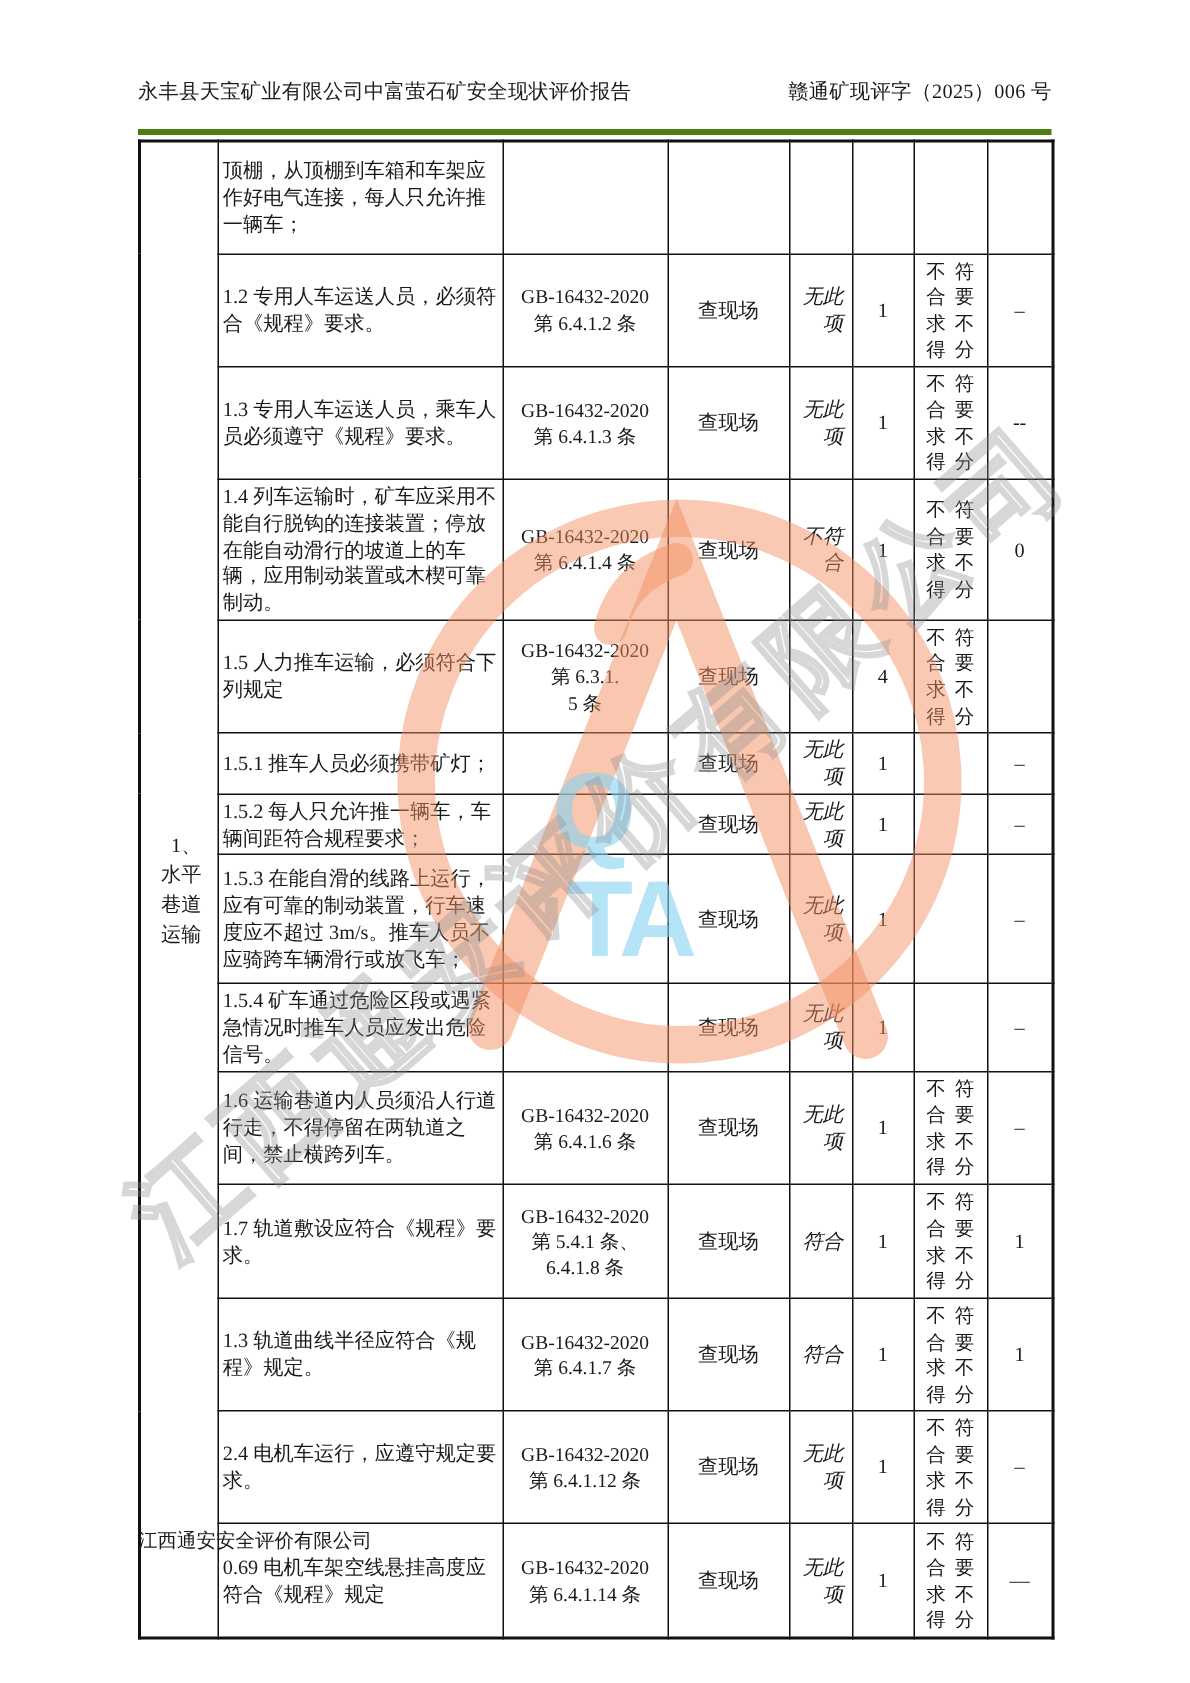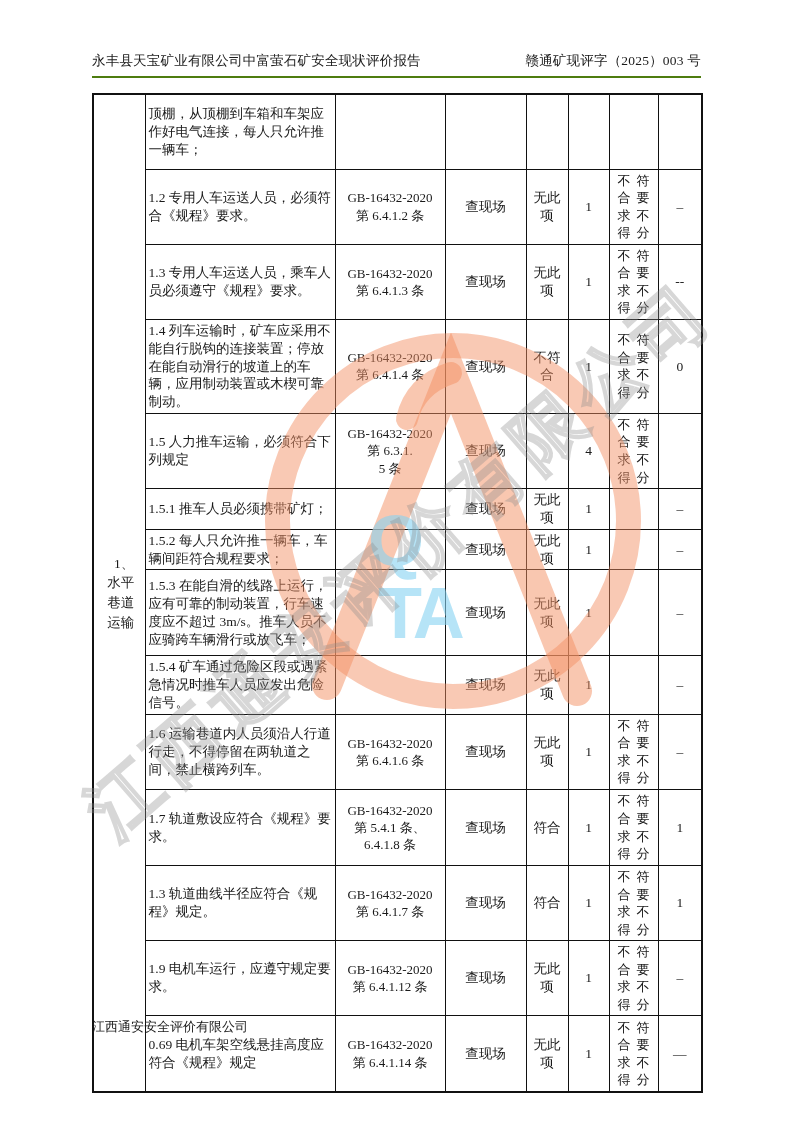--- a/index.html
+++ b/index.html
@@ -9,39 +9,39 @@
     position:relative;
     font-family:"Liberation Serif","DejaVu Serif",serif;
     color:#1a1a1a;
     overflow:hidden;
   }
   
   .page-header {
     position:absolute; left:92px; top:52px; width:609px;
     display:flex; justify-content:space-between; align-items:flex-end;
     font-size:13.5px; letter-spacing:0.2px;
-    padding-bottom:6px;
-    border-bottom:2px solid #4d7c0f;
+    padding-bottom:16px;
+    border-bottom:4px solid #4d7c0f;
   }
   
   table.eval {
     position:absolute; left:92px; top:93px;
     width:609px; border-collapse:collapse; table-layout:fixed;
     border:2px solid #111;
     font-size:13.5px; line-height:1.32;
   }
   table.eval td { border:1px solid #111; vertical-align:middle; padding:2px 3px; }
   col.cA{width:52px} col.cB{width:190px} col.cC{width:110px} col.cD{width:81px}
   col.cE{width:42px} col.cF{width:41px} col.cG{width:49px} col.cH{width:44px}
   td.cat { vertical-align:top; padding-top:5px; }
   td.cat div { width:30px; margin:16px auto; text-align:right; line-height:1.45; }
   td.c-content { text-align:left; padding:2px 4px; }
   td.c-basis { text-align:center; white-space:pre-line; font-size:13px; }
   td.c-method, td.c-value, td.c-score { text-align:center;margin-top:25px; }
-  td.c-conformity div { width:30px; margin:0 auto; text-align:center; }
+  td.c-conformity div { width:30px; margin:0 auto; text-align:right;font-style:italic; }
   td.c-criteria div { width:32px; margin:0 auto; text-align:justify; text-align-last:justify; font-size:13px; line-height:1.35; }
   
   tbody tr:nth-child(1){height:75px} tbody tr:nth-child(2){height:57px}
   tbody tr:nth-child(3){height:68px} tbody tr:nth-child(4){height:85px}
   tbody tr:nth-child(5){height:68px} tbody tr:nth-child(6){height:34px}
   tbody tr:nth-child(7){height:34px} tbody tr:nth-child(8){height:86px}
   tbody tr:nth-child(9){height:51px} tbody tr:nth-child(10){height:74px}
   tbody tr:nth-child(11){height:76px} tbody tr:nth-child(12){height:68px}
   tbody tr:nth-child(13){height:68px} tbody tr:nth-child(14){height:76px}
   
@@ -76,21 +76,21 @@
     transform:rotate(-41deg);
     font-size:72px; font-weight:bold; letter-spacing:8px; white-space:nowrap;
     color:transparent; -webkit-text-stroke:2px rgba(140,140,140,0.35);
   }
 </style>
 </head>
 <body>
 
 <div class="page-header">
   <span>永丰县天宝矿业有限公司中富萤石矿安全现状评价报告</span>
-  <span>赣通矿现评字（2025）003 号</span>
+  <span>赣通矿现评字（2025）006 号</span>
 </div>
 
 <table class="eval">
   <colgroup>
     <col class="cA">
       <col class="cB">
       <col class="cC">
       <col class="cD">
     <col class="cE">
       <col class="cF">
@@ -260,21 +260,21 @@
         <td class="c-conformity">
           <div>符合</div>
         </td>
         <td class="c-value">1</td>
         <td class="c-criteria">
           <div>不符合要求不得分</div>
         </td>
         <td class="c-score">1</td>
       </tr>
       <tr>
-        <td class="c-content">1.9 电机车运行，应遵守规定要求。</td>
+        <td class="c-content">2.4 电机车运行，应遵守规定要求。</td>
         <td class="c-basis">GB-16432-2020
 第 6.4.1.12 条</td>
         <td class="c-method">查现场</td>
         <td class="c-conformity">
           <div>无此项</div>
         </td>
         <td class="c-value">1</td>
         <td class="c-criteria">
           <div>不符合要求不得分</div>
         </td>

